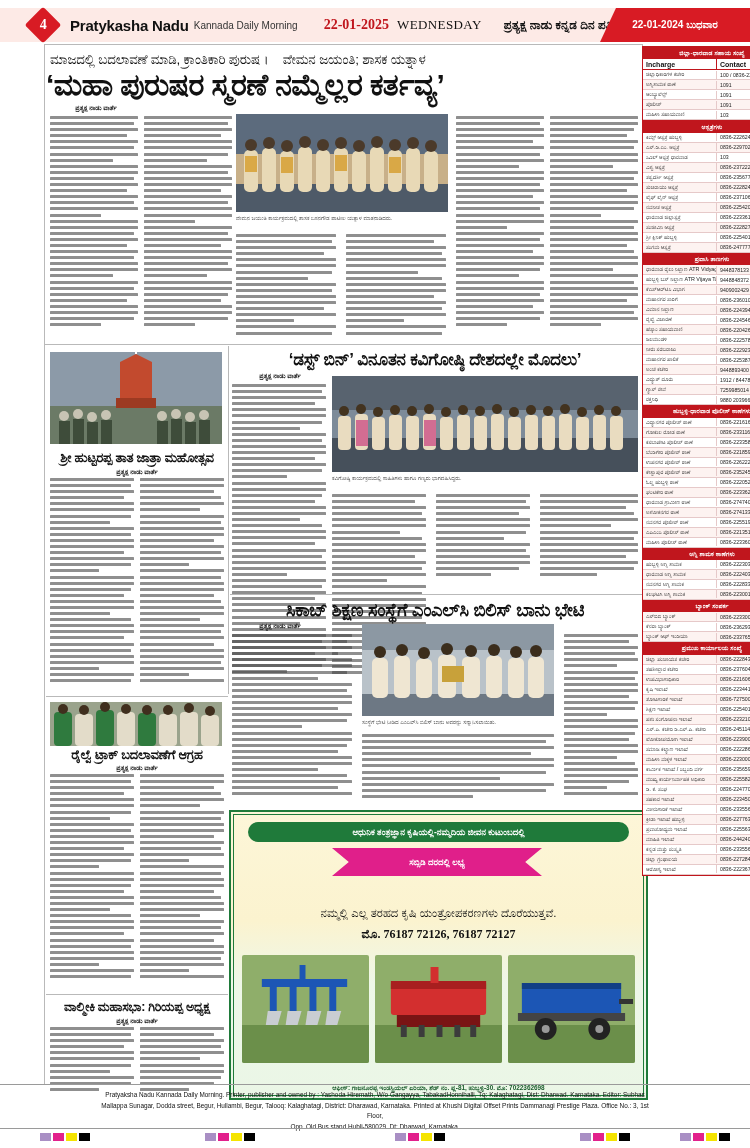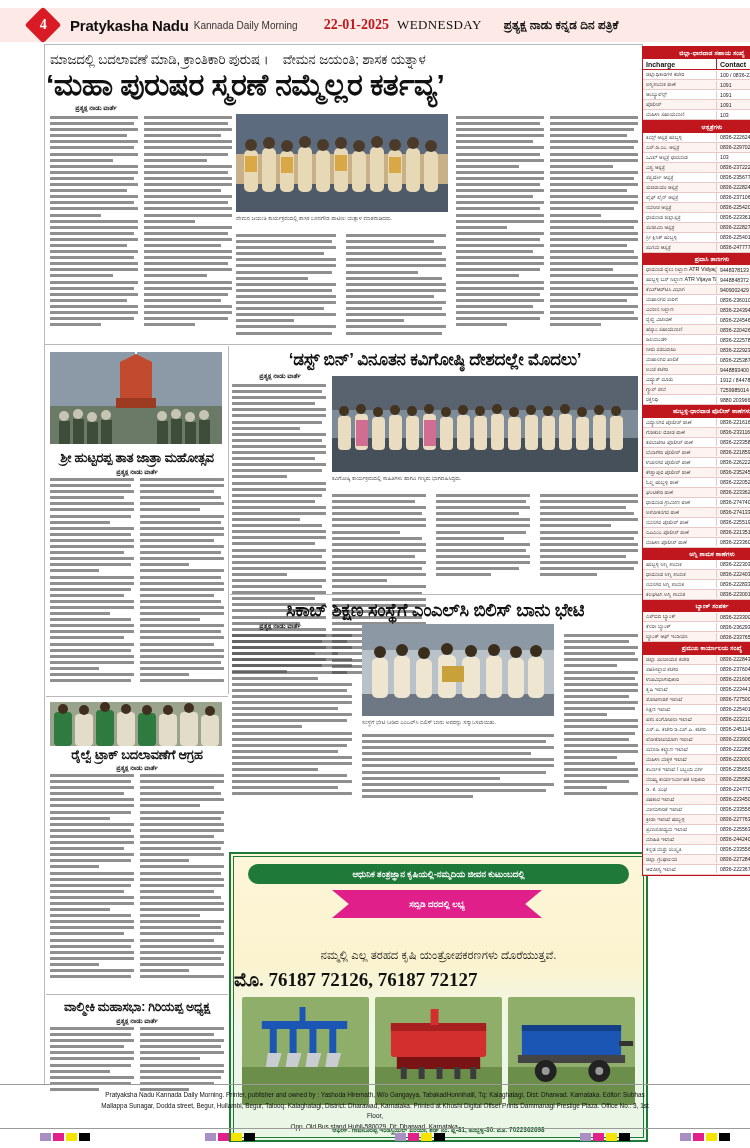--- a/index.html
+++ b/index.html
@@ -42,27 +42,27 @@
   .dir-sec{background:#c0161d;color:#fff;font-size:6.2px;font-weight:bold;text-align:center;padding:2.2px 1px;letter-spacing:.1px;}
   .dir-hdr{display:flex;font-size:7px;font-weight:bold;border-bottom:1px solid #c0161d;background:#fff;}
   .dir-hdr div:first-child{flex:1;padding:1.5px 3px;}
   .dir-hdr div:last-child{width:58px;padding:1.5px 3px;border-left:1px solid #c0161d;}
   .dir-row{display:flex;font-size:5.4px;border-bottom:1px solid #e6c9c9;min-height:9px;align-items:center;background:#fff;}
   .dir-row:nth-child(even){background:#fdf3f1;}
   .dir-row .nm{flex:1;padding:1px 3px;color:#222;overflow:hidden;white-space:nowrap;}
   .dir-row .ct{width:58px;padding:1px 3px;border-left:1px solid #e6c9c9;color:#222;white-space:nowrap;font-size:5.2px;}
 
   
-  .advert{position:absolute;left:193px;top:808px;width:411px;height:282px;border:2px solid #1f7a3a;background:linear-gradient(180deg,#fdf6d8 0%,#fbf3cf 38%,#eef7e8 60%,#eaf6e6 100%);padding:2px;}
+  .advert{position:absolute;left:193px;top:766px;width:411px;height:282px;border:2px solid #1f7a3a;background:linear-gradient(180deg,#fdf6d8 0%,#fbf3cf 38%,#eef7e8 60%,#eaf6e6 100%);padding:2px;}
   .ad-inner{width:100%;height:100%;border:1px solid #1f7a3a;box-sizing:border-box;position:relative;overflow:hidden;}
   .ad-green{position:absolute;left:14px;top:7px;right:14px;height:20px;background:#1f7a3a;border-radius:11px;color:#fff;font-size:8.5px;font-weight:bold;display:flex;align-items:center;justify-content:center;}
   .ad-ribbon{position:absolute;left:98px;top:33px;width:210px;height:28px;background:#e01f8a;color:#fff;font-size:8.5px;font-weight:bold;display:flex;align-items:center;justify-content:center;clip-path:polygon(0 0,100% 0,92% 50%,100% 100%,0 100%,8% 50%);}
   .ad-name{position:absolute;left:0;right:0;top:52px;text-align:center;font-size:28px;font-weight:bold;color:#e3172a;letter-spacing:-.5px;}
   .ad-desc{position:absolute;left:0;right:0;top:92px;text-align:center;font-size:11.5px;color:#111;}
-  .ad-phone{position:absolute;left:0;right:0;top:112px;text-align:left;font-size:19px;font-weight:bold;color:#111;font-family:"Liberation Serif",serif;}
+  .ad-phone{position:absolute;left:0;right:0;top:112px;text-align:center;font-size:12px;font-weight:bold;color:#111;font-family:"Liberation Serif",serif;}
   .ad-photos{position:absolute;left:8px;right:8px;top:140px;height:108px;display:flex;gap:6px;}
   .ad-photos>div{flex:1;border-radius:2px;overflow:hidden;position:relative;}
   .ad-addr{position:absolute;left:0;right:0;bottom:3px;text-align:center;font-size:6.4px;color:#1a5c2c;font-weight:bold;}
 
   
   .footer{position:absolute;left:0;top:1090px;width:750px;text-align:center;font-size:6.4px;line-height:1.65;color:#111;padding:0 95px;box-sizing:border-box;}
   .regmarks{position:absolute;left:0;top:1131px;width:750px;height:12px;}
   .regmarks .grp{position:absolute;display:flex;gap:2px;}
   .regmarks i{display:block;width:11px;height:8px;}
 
@@ -73,20 +73,21 @@
 
 <div class="masthead">
   <div class="mh-logo">
     <span>4</span>
   </div>
   <div class="mh-title">Pratykasha Nadu</div>
   <div class="mh-sub">Kannada Daily Morning</div>
   <div class="mh-date">22-01-2025</div>
   <div class="mh-day">WEDNESDAY</div>
   <div class="mh-kan">ಪ್ರತ್ಯಕ್ಷ ನಾಡು ಕನ್ನಡ ದಿನ ಪತ್ರಿಕೆ</div>
+  <div class="mh-red">22-01-2024 ಬುಧವಾರ</div>
 </div>
 
 <div class="sheet">
 
   <div class="rule-h" style="left:8px;top:0px;width:598px;"></div>
   <div class="rule-v" style="left:8px;top:0;height:1040px;"></div>
   <div class="rule-v" style="left:606px;top:0;height:1040px;"></div>
 
   <div style="position:absolute;left:14px;top:6px;width:588px;">
     <span class="kicker">ಮಾಜದಲ್ಲಿ ಬದಲಾವಣೆ ಮಾಡಿ, ಕ್ರಾಂತಿಕಾರಿ ಪುರುಷ ।</span>

